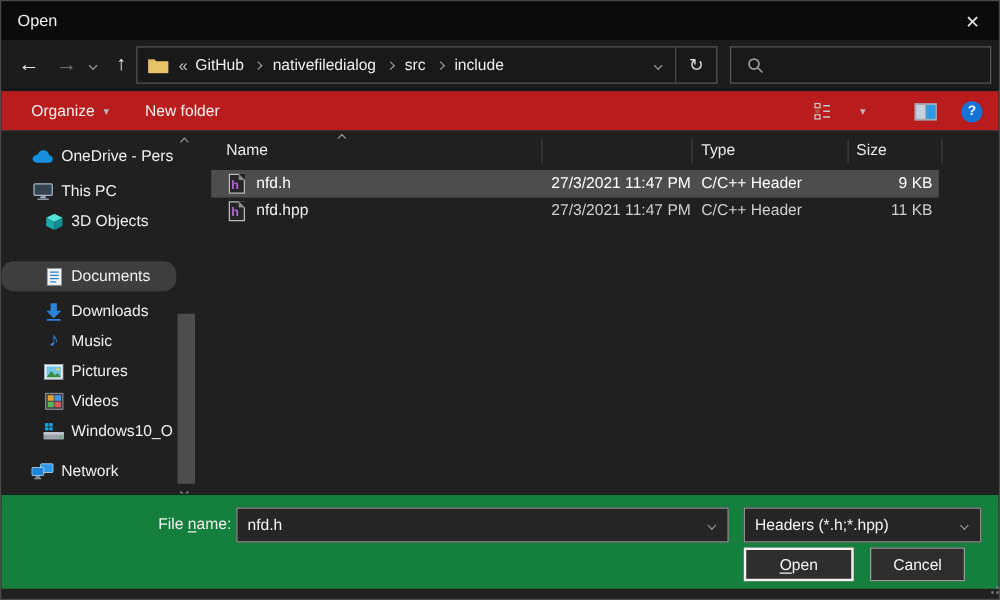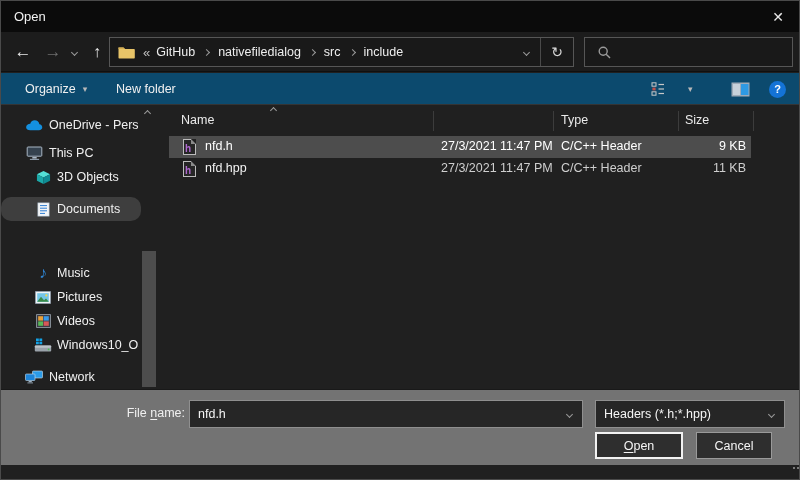--- a/index.html
+++ b/index.html
@@ -26,21 +26,21 @@
   .addr-right { margin-left:auto; display:flex; align-items:center; height:100%; }
   .addr-chevbtn { width:28px; height:100%; display:flex; align-items:center; justify-content:center; }
   .addr-div { width:1px; height:28px; background:#4a4a4a; }
   .refresh-btn { width:32px; height:100%; display:flex; align-items:center; justify-content:center; font-size:14px; color:#d8d8d8; }
   .searchbox { position:absolute; left:583px; top:5px; width:209px; height:30px; background:#191919; border:1px solid #565656; display:flex; align-items:center; }
   .searchbox svg { margin:0 9px 0 13px; flex:none; }
   .searchbox input { flex:1; min-width:0; background:transparent; border:none; outline:none; color:#cccccc; font:12.5px "Liberation Sans",sans-serif; }
   .searchbox input::placeholder { color:#8d8d8d; }
 
   
-  .cmdbar { position:absolute; top:72px; left:0; right:0; height:32px; background:#0c4a6e; border-bottom:1px solid #343434; }
+  .cmdbar { position:absolute; top:72px; left:0; right:0; height:32px; background:#b91c1c; border-bottom:1px solid #343434; }
   .cmd { position:absolute; top:0; height:32px; display:flex; align-items:center; color:#f0f0f0; cursor:pointer; }
   .tri { font-size:9px; color:#b8b8b8; margin-left:7px; }
   .helpcircle { width:17px; height:17px; border-radius:50%; display:flex; align-items:center; justify-content:center; color:#fff; font-weight:bold; font-size:11px; }
 
   
   .content { position:absolute; top:104px; left:0; right:0; height:300px; background:#202020; }
 
   
   .sidebar { position:absolute; left:0; top:0; width:160px; height:300px; }
   .sb-item { position:absolute; left:0; width:140px; height:24px; display:flex; align-items:center; cursor:pointer; }
@@ -67,21 +67,21 @@
   .frow .name { left:44px; color:#f2f2f2; }
   .frow .date { left:280px; }
   .frow .type { left:400px; }
   .frow .size { left:517px; width:68px; text-align:right; }
   .frow.sel .fcell { color:#ffffff; }
   .ficon { position:absolute; left:22px; top:3px; width:13px; height:16px; border:1px solid #bcbcbc; background:#262626; }
   .ficon::after { content:""; position:absolute; right:-1px; top:-1px; border-style:solid; border-width:0 5px 5px 0; border-color:#202020 #202020 #8a8a8a #8a8a8a; }
   .ficon span { position:absolute; left:1px; bottom:0px; font-size:10px; font-weight:bold; color:#b06ad0; line-height:10px; }
 
   
-  .bottombar { position:absolute; left:0; right:0; bottom:14px; height:76px; background:#737373; border-top:1px solid #191919; }
+  .bottombar { position:absolute; left:0; right:0; bottom:8px; height:76px; background:#15803d; border-top:1px solid #191919; }
   .fn-label { position:absolute; left:96px; top:16px; width:88px; text-align:right; color:#f0f0f0; }
   .mnemo { text-decoration:underline; text-underline-offset:2px; }
   .combo { position:absolute; top:10px; height:28px; background:#262626; border:1px solid #8f8f8f; display:flex; align-items:center; }
   .combo .chevbox { position:absolute; right:0; top:0; width:26px; height:100%; display:flex; align-items:center; justify-content:center; }
   .combo input { flex:1; background:transparent; border:none; outline:none; color:#f5f5f5; font:12.5px "Liberation Sans",sans-serif; padding-left:8px; }
   .combo .val { padding-left:8px; color:#f5f5f5; }
   .btn { position:absolute; top:42px; height:27px; display:flex; align-items:center; justify-content:center; background:#2e2e2e; color:#f5f5f5; cursor:pointer; }
   .btn.default { border:2px solid #f2f2f2; }
   .btn.normal { border:1px solid #9a9a9a; }
   .grip { position:absolute; right:4px; bottom:4px; width:2px; height:2px;
@@ -204,33 +204,42 @@
       <div class="sb-item sub" style="top:60px;">
         <span class="sb-ico">
           <svg width="15" height="15" viewBox="0 0 16 16">
               <polygon points="8,1 15,4.5 8,8 1,4.5" fill="#54e0d6"></polygon>
               <polygon points="1,4.5 8,8 8,15 1,11.5" fill="#1ba8a8"></polygon>
               <polygon points="15,4.5 8,8 8,15 15,11.5" fill="#0f8c94"></polygon>
             </svg>
         </span>
         <span class="sb-label">3D Objects</span>
       </div>
-      <div class="sb-item sub sel" style="top:92px;border-radius:10px;">
+      <div class="sb-item sub sel" style="top:104px;border-radius:10px;">
         <span class="sb-ico">
           <svg width="13" height="15" viewBox="0 0 13 15">
               <rect x="0.8" y="0.8" width="11.4" height="13.4" fill="#f2f5f8" stroke="#8a9aa8" stroke-width="0.6"></rect>
               <g stroke="#2d7dd2" stroke-width="1">
                 <line x1="3" y1="3.6" x2="10" y2="3.6"></line>
                 <line x1="3" y1="6.2" x2="10" y2="6.2"></line>
                 <line x1="3" y1="8.8" x2="10" y2="8.8"></line>
                 <line x1="3" y1="11.4" x2="8" y2="11.4"></line>
               </g>
             </svg>
         </span>
         <span class="sb-label">Documents</span>
+      </div>
+      <div class="sb-item sub" style="top:132px;">
+        <span class="sb-ico">
+          <svg width="14" height="15" viewBox="0 0 14 15">
+              <polygon points="4.5,0.5 9.5,0.5 9.5,6.5 13,6.5 7,12.5 1,6.5 4.5,6.5" fill="#2b83d8"></polygon>
+              <rect x="1.5" y="13.2" width="11" height="1.4" fill="#2b83d8"></rect>
+            </svg>
+        </span>
+        <span class="sb-label">Downloads</span>
       </div>
       <div class="sb-item sub" style="top:156px;">
         <span class="sb-ico" style="color:#2f86d6;font-size:16px;">♪</span>
         <span class="sb-label">Music</span>
       </div>
       <div class="sb-item sub" style="top:180px;">
         <span class="sb-ico">
           <svg width="16" height="13" viewBox="0 0 16 13">
               <rect x="0.6" y="0.6" width="14.8" height="11.8" fill="#eef2f5" stroke="#9aa7b4" stroke-width="0.8"></rect>
               <rect x="2.2" y="2.2" width="11.6" height="8.6" fill="#74c6e8"></rect>

